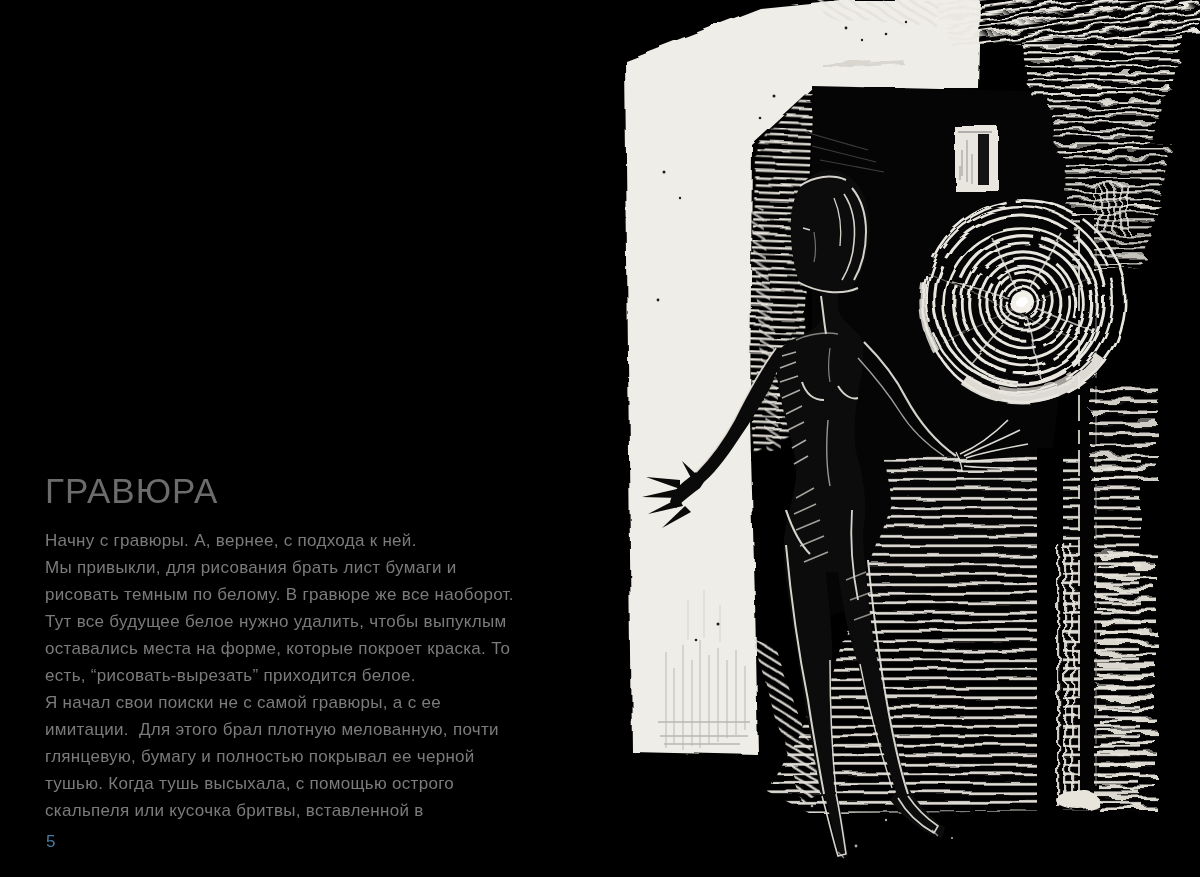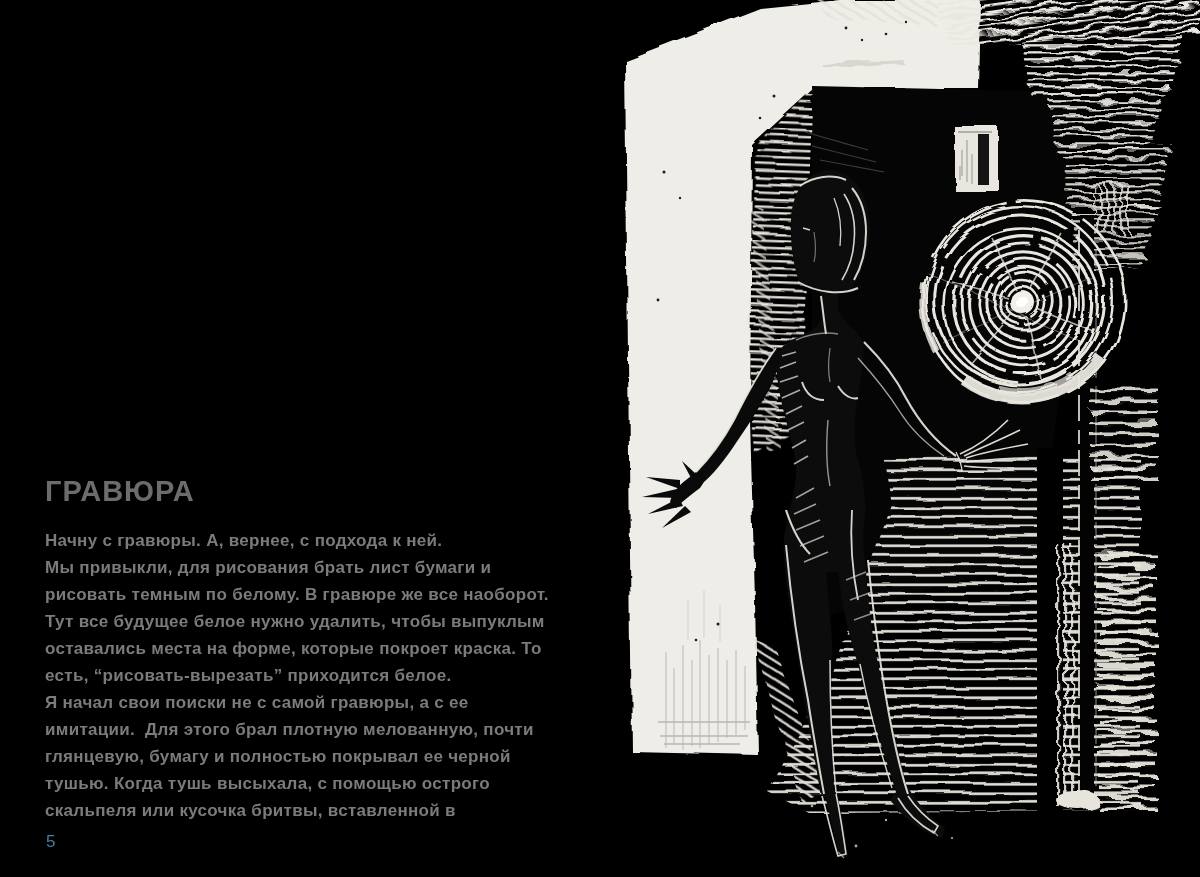--- a/index.html
+++ b/index.html
@@ -1,22 +1,22 @@
 <!DOCTYPE html>
 <html><head>
 <meta charset="utf-8">
 <style>
   html,body{margin:0;padding:0;background:#000;}
   body{width:1200px;height:877px;position:relative;overflow:hidden;
        font-family:"Liberation Sans","DejaVu Sans",sans-serif;}
   .page{position:absolute;inset:0;background:#000;}
   .text-col{position:absolute;left:45px;top:473px;width:548px;}
-  .title{font-size:29px;font-weight:700;letter-spacing:1px;color:#6c6c6c;
+  .title{font-size:35px;font-weight:400;letter-spacing:1px;color:#6c6c6c;
          line-height:36px;margin:0 0 18px 0;}
-  .body-text{font-size:17px;font-weight:700;color:#7b7b7b;line-height:27px;
+  .body-text{font-size:17px;font-weight:400;color:#7b7b7b;line-height:27px;
              letter-spacing:.3px;white-space:pre-wrap;margin:0;}
   .page-num{position:absolute;left:46px;top:832px;font-size:17px;font-weight:400;
             color:#4a7c9d;}
   .artwork{position:absolute;left:600px;top:0;width:600px;height:877px;}
   .artwork svg{display:block;filter:blur(.45px);}
 </style>
 </head>
 <body>
 
 <div class="page">

